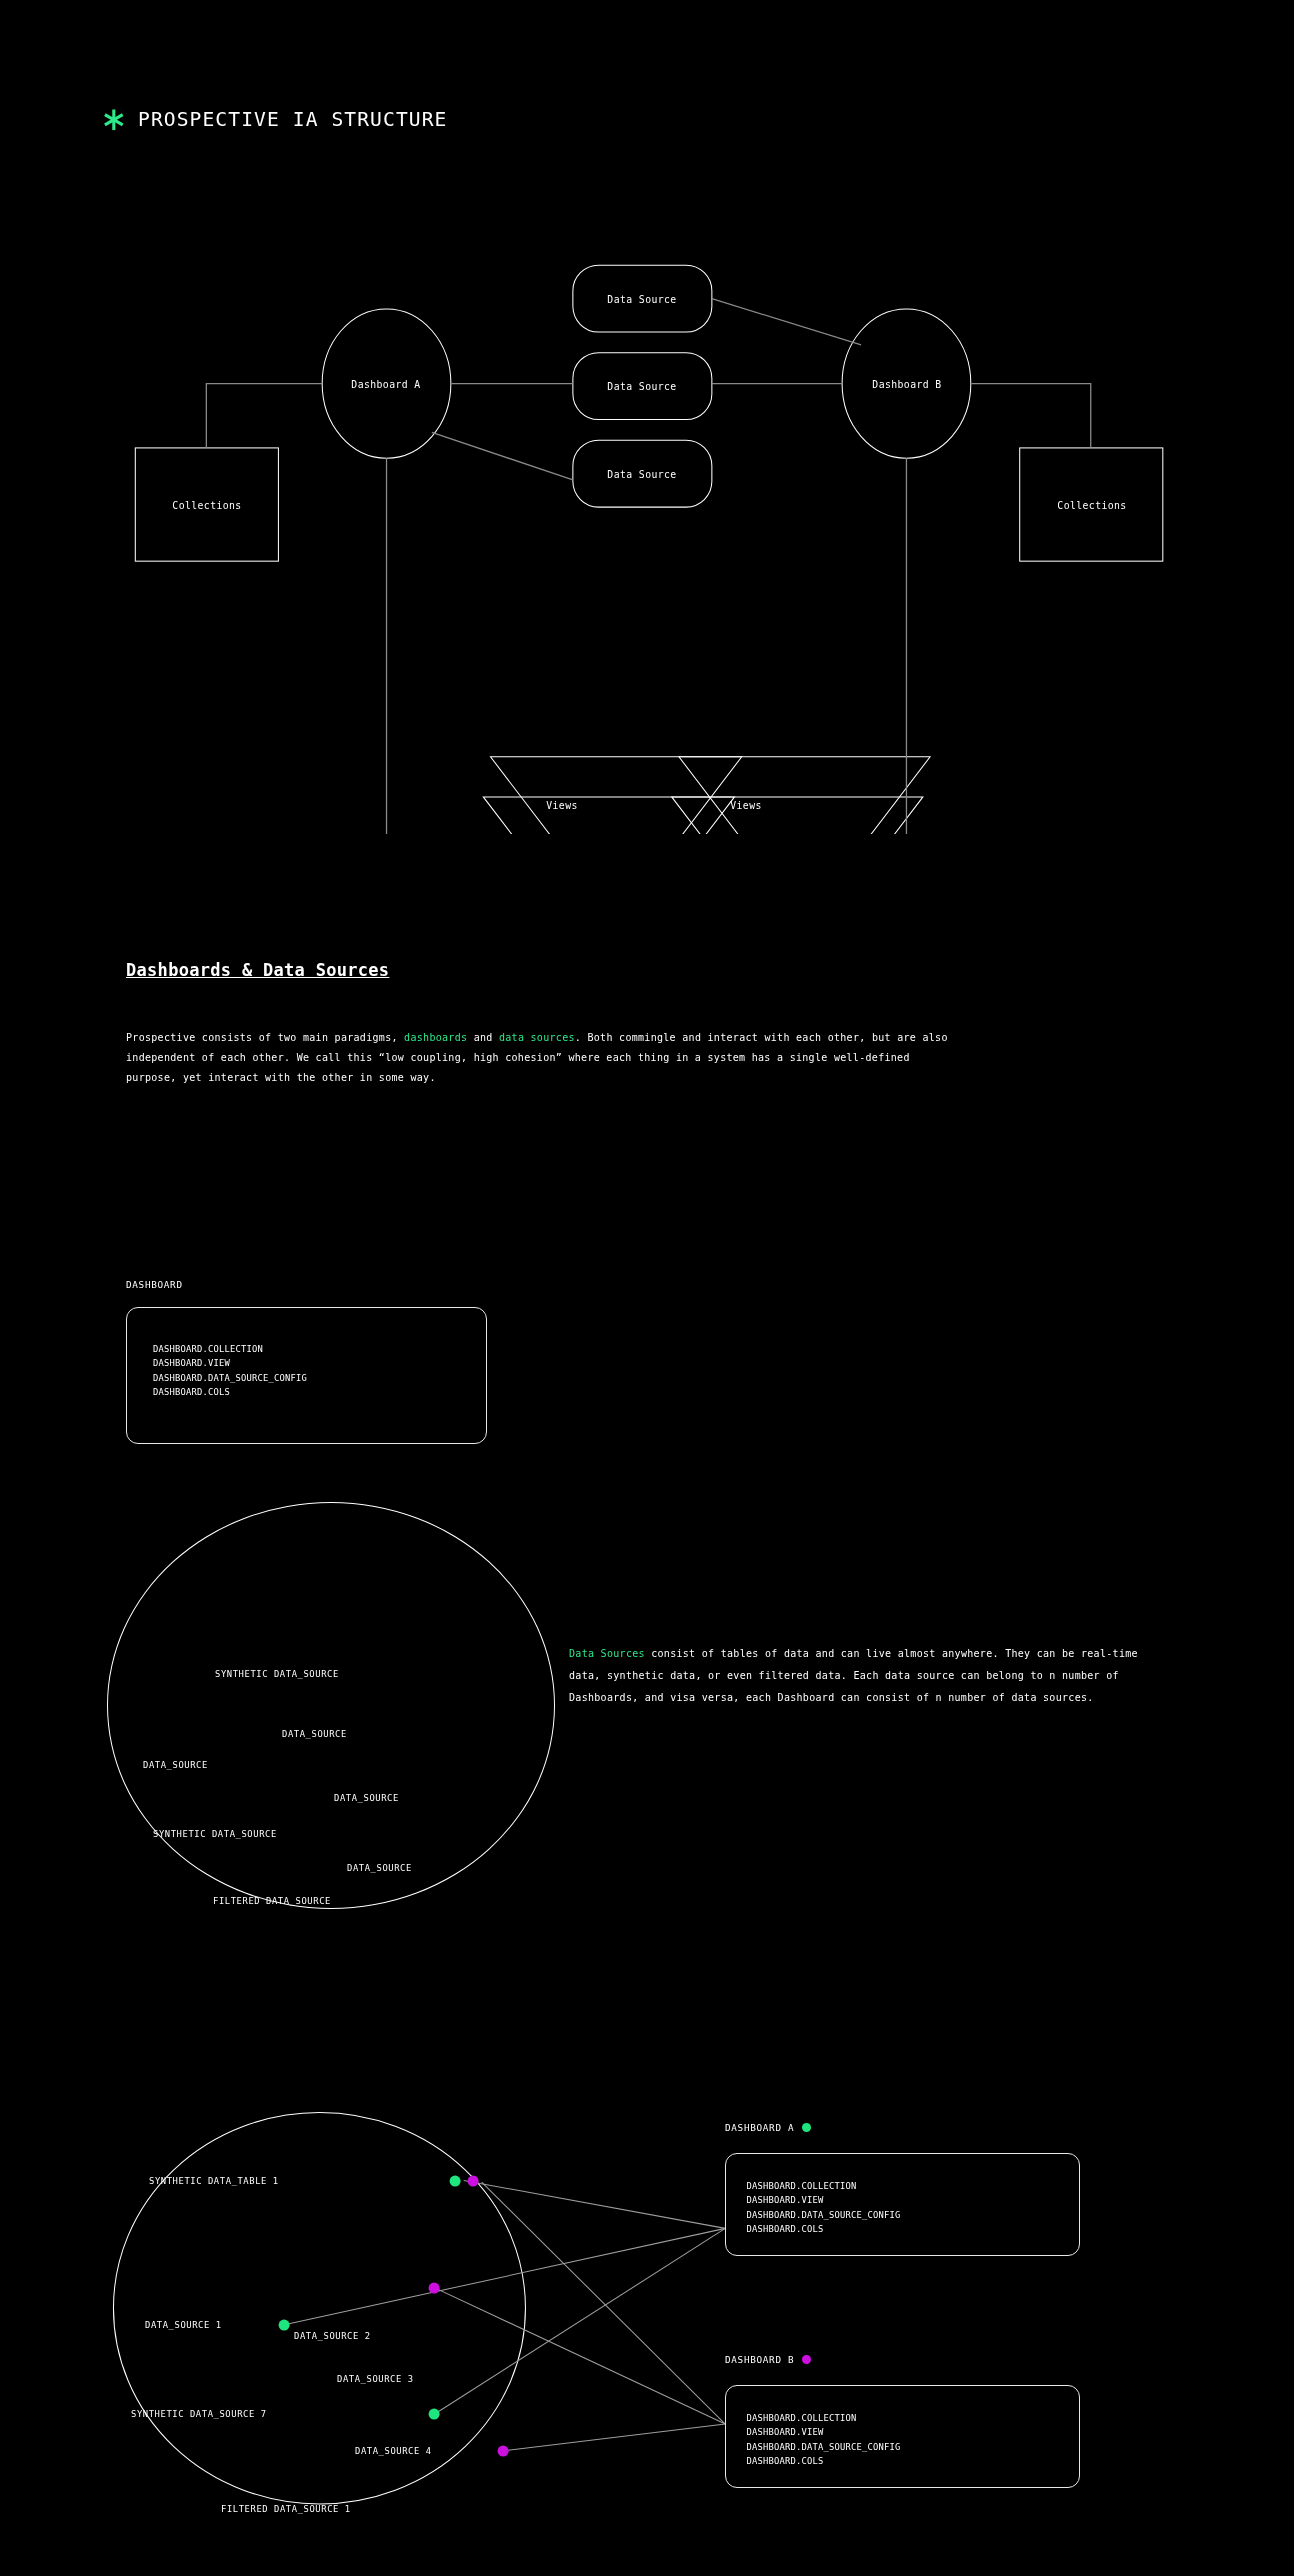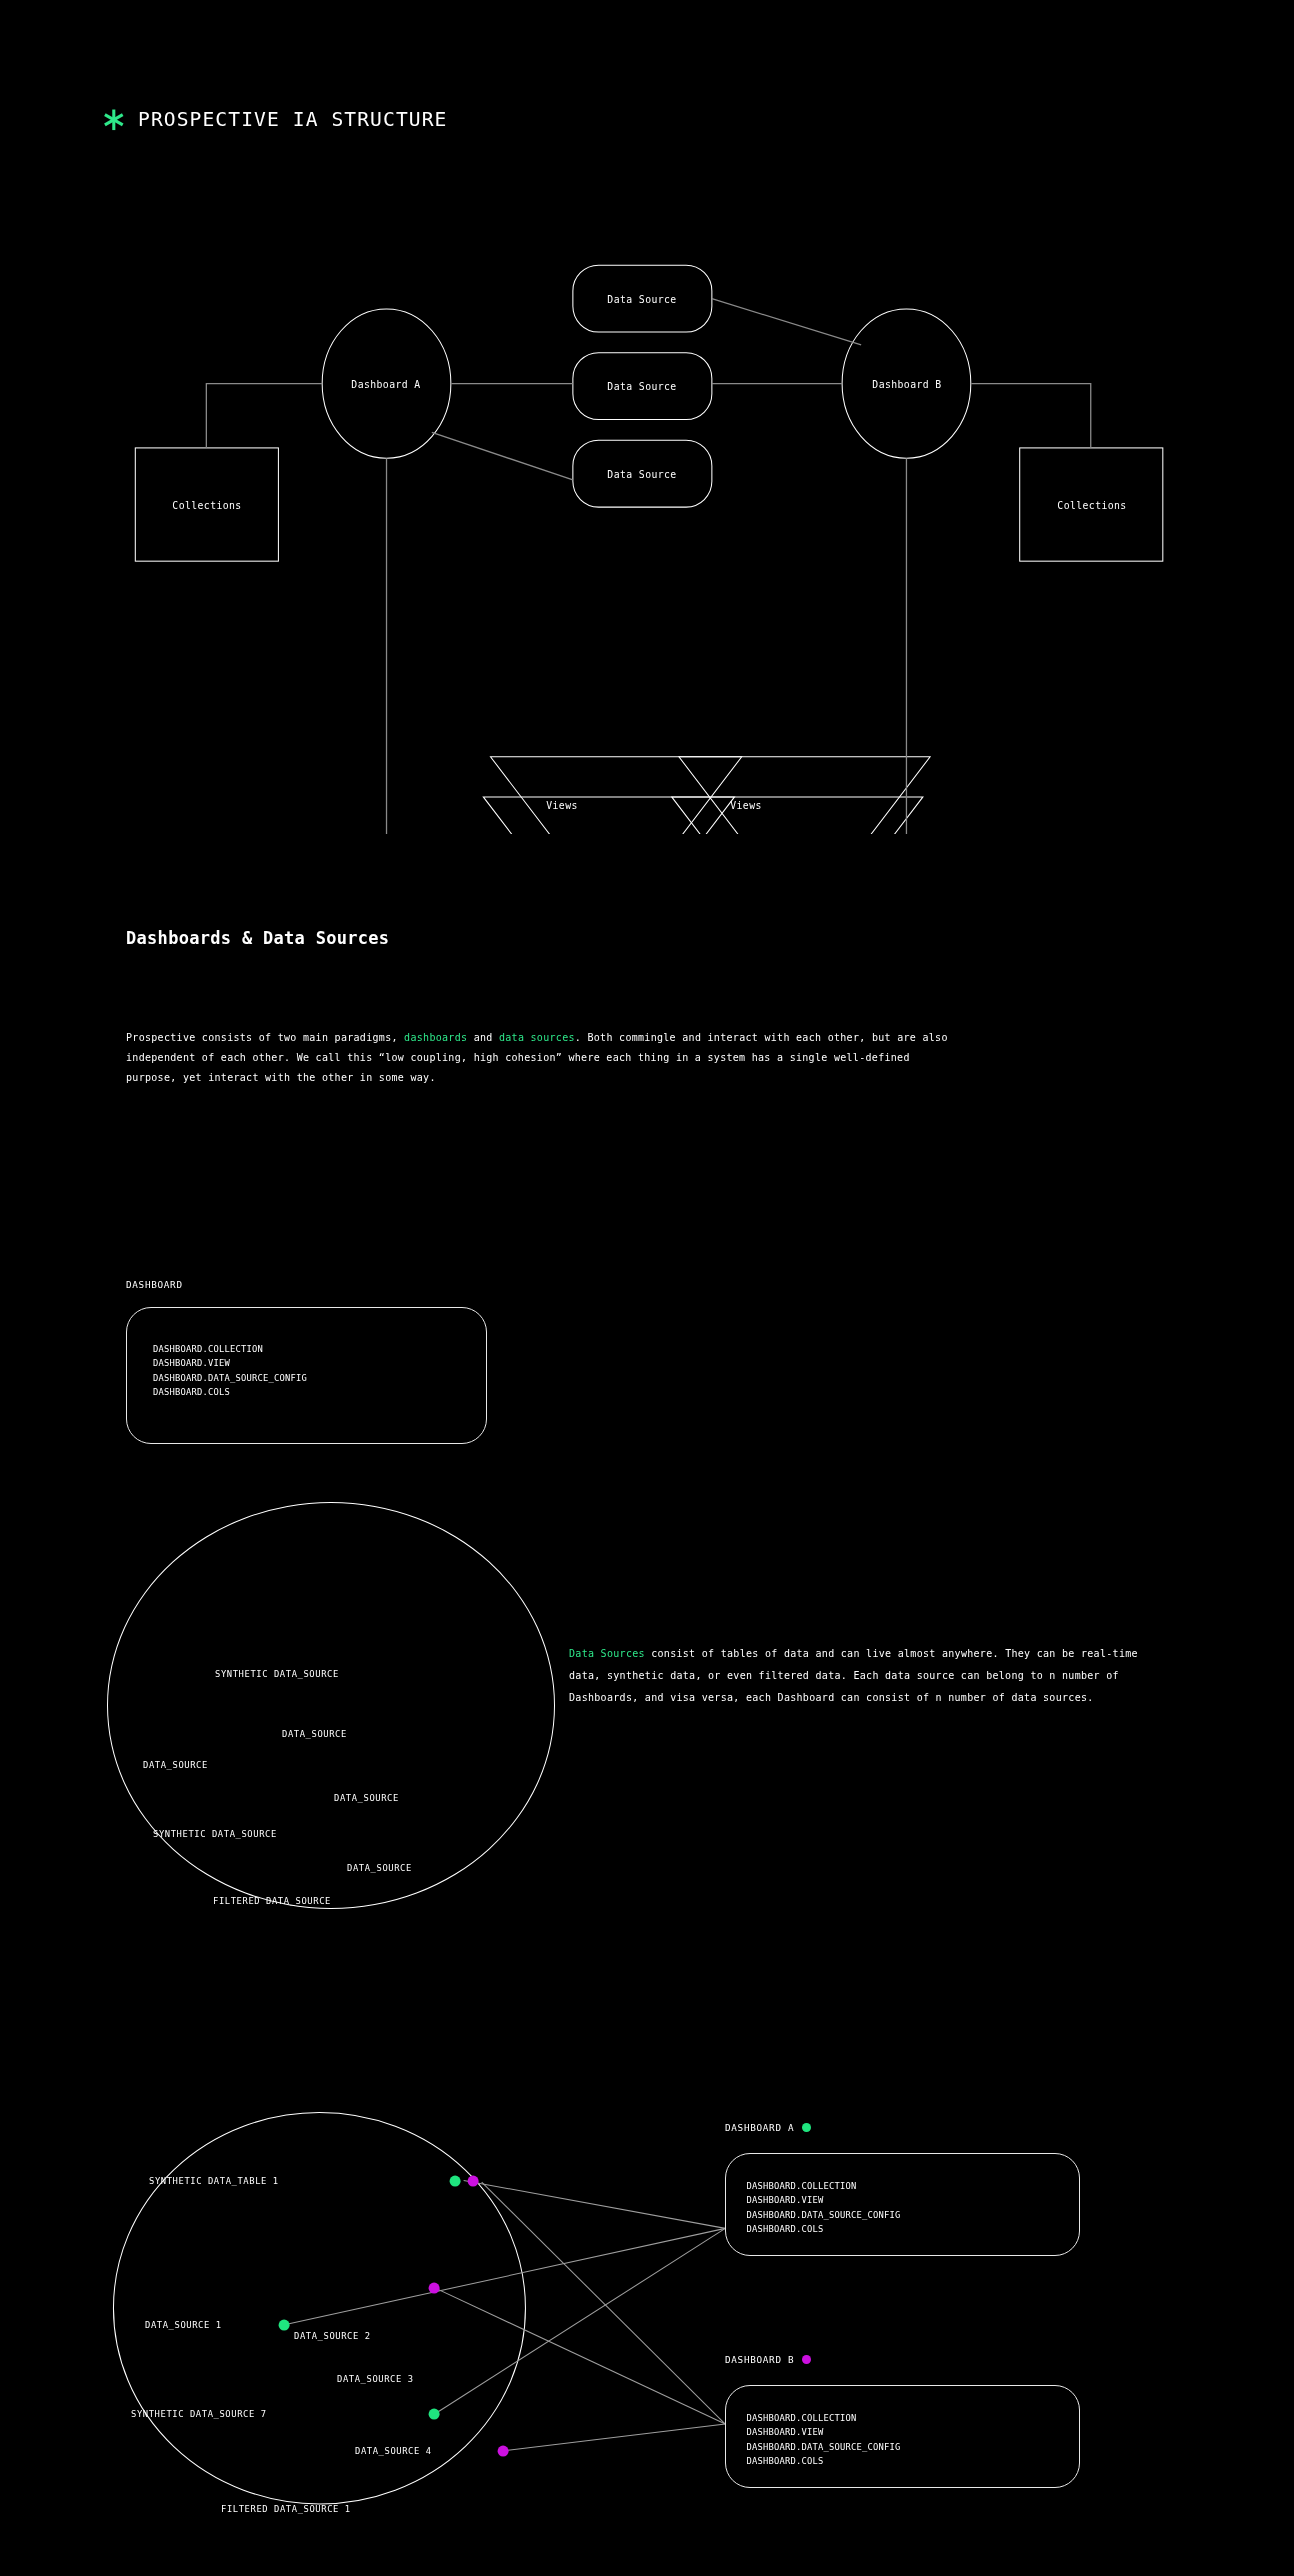--- a/index.html
+++ b/index.html
@@ -35,21 +35,21 @@
     position:absolute;font-size:17px;color:#fff;letter-spacing:0.3px;white-space:nowrap;
   }
   .para{
     position:absolute;font-size:10px;line-height:20px;color:#ffffff;letter-spacing:0.3px;
   }
   .accent{color:#2ee88a;}
 
   
   .kicker{position:absolute;font-size:9.3px;letter-spacing:0.7px;color:#fff;}
   .spec-card{
-    position:absolute;border:1px solid #e8e8e8;border-radius:25px;background:#000;
+    position:absolute;border:1px solid #e8e8e8;border-radius:12px;background:#000;
   }
   .spec-list{
     position:absolute;font-size:8.8px;line-height:14.4px;letter-spacing:0.2px;color:#fff;
     white-space:pre;
   }
 
   
   .cloud{position:absolute;}
   .cloud .ring{
     position:absolute;left:0;top:0;border:1px solid #ffffff;border-radius:50%;
@@ -144,21 +144,21 @@
     <span class="lbl" style="left:907px;top:142px;">Dashboard B</span>
     <span class="lbl" style="left:642px;top:57px;">Data Source</span>
     <span class="lbl" style="left:642px;top:144px;">Data Source</span>
     <span class="lbl" style="left:642px;top:232px;">Data Source</span>
     <span class="lbl" style="left:207px;top:263px;">Collections</span>
     <span class="lbl" style="left:1092px;top:263px;">Collections</span>
     <span class="lbl" style="left:562px;top:563px;">Views</span>
     <span class="lbl" style="left:746px;top:563px;">Views</span>
   </div>
 
-  <h2 class="sec-title" style="left:126px;top:928px;">Dashboards &amp; Data Sources</h2>
+  <h2 class="sec-title" style="left:126px;top:960px;text-decoration:underline;">Dashboards &amp; Data Sources</h2>
 
   <p class="para" style="left:126px;top:1028px;width:835px;"><span>Prospective consists of two main paradigms, </span><span class="accent">dashboards</span><span> and </span><span class="accent">data sources</span><span>.</span>
   <span>Both commingle and interact with each other, but are also independent of each other. We call this “low coupling, high cohesion” where each thing in a system has a single well-defined purpose, yet interact with the other in some way.</span></p>
 
   <span class="kicker" style="left:126px;top:1279px;">DASHBOARD</span>
 
   <div class="spec-card" style="left:126px;top:1307px;width:361px;height:137px;">
     <pre class="spec-list" style="left:26px;top:34px;" id="spec-fields">DASHBOARD.COLLECTION
 DASHBOARD.VIEW
 DASHBOARD.DATA_SOURCE_CONFIG

